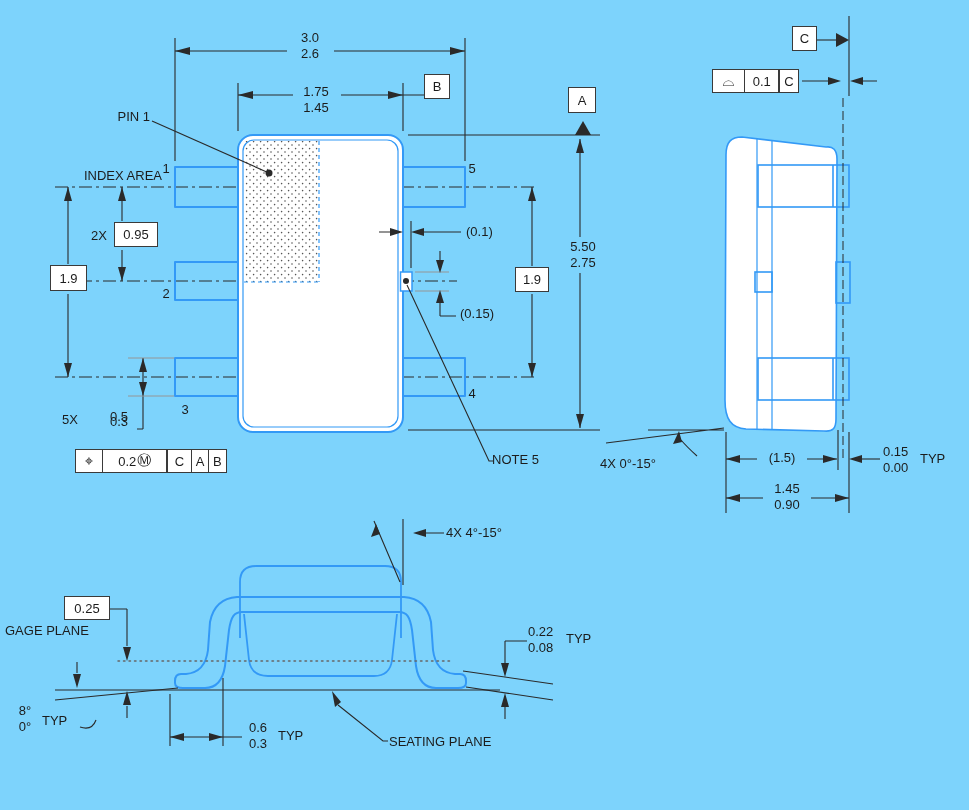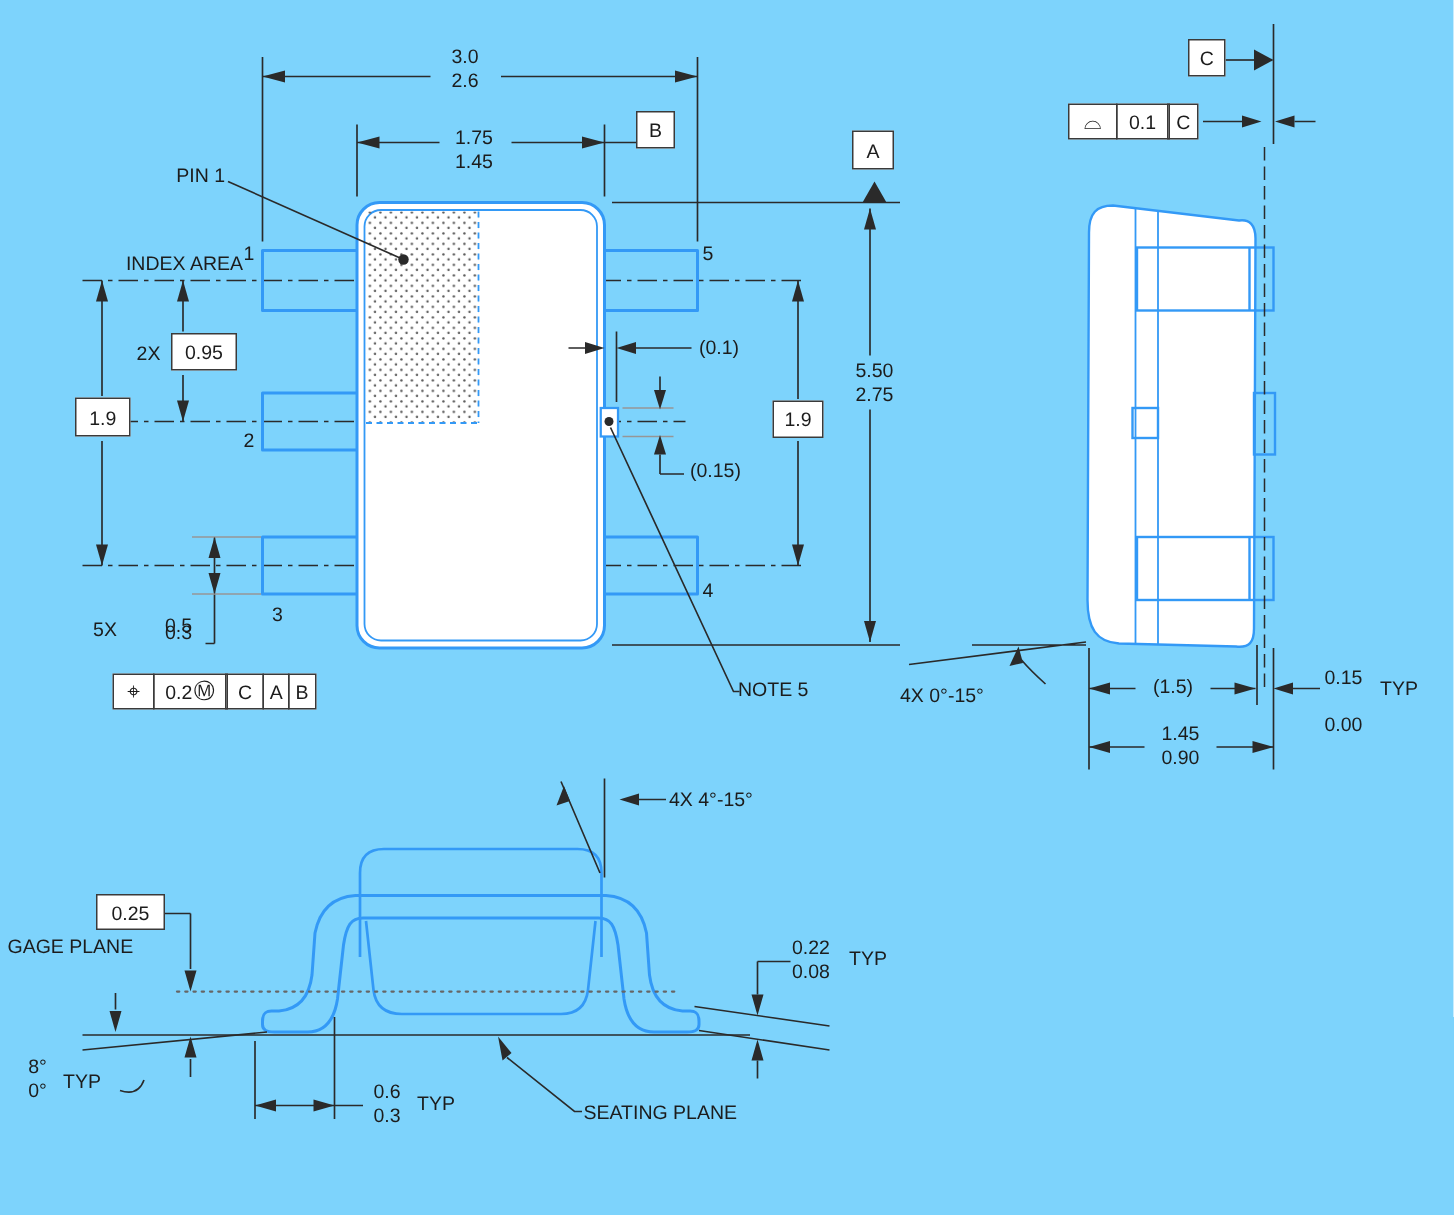--- a/index.html
+++ b/index.html
@@ -192,41 +192,41 @@
 <div class="t c" style="left:464px;top:387px;width:16px;">4</div>
 <div class="t c" style="left:56px;top:413px;width:28px;">5X</div>
 <div class="t c" style="left:103px;top:410px;width:32px;">0.5</div>
 <div class="t c" style="left:103px;top:415px;width:32px;">0.3</div>
 <div class="t" style="left:492px;top:453px;">NOTE 5</div>
 
 <div class="fcf" style="left:75px;top:449px;">
   <div class="cell" style="width:28px;">
         <span class="sym">⌖</span>
       </div>
-  <div class="cell" style="width:50px;">
+  <div class="cell" style="width:66px;">
         <span>0.2</span>
         <span class="mod">Ⓜ</span>
       </div>
   <div class="cell" style="width:26px;">C</div>
   <div class="cell" style="width:18px;">A</div>
   <div class="cell" style="width:19px;">B</div>
 </div>
 
 <div class="boxed" style="left:792px;top:26px;width:25px;height:25px;">C</div>
 <div class="fcf" style="left:712px;top:69px;">
   <div class="cell" style="width:33px;">
         <span class="sym">⌓</span>
       </div>
   <div class="cell" style="width:36px;">0.1</div>
   <div class="cell" style="width:21px;">C</div>
 </div>
 <div class="t" style="left:600px;top:457px;">4X 0°-15°</div>
 <div class="t c" style="left:759px;top:451px;width:46px;">(1.5)</div>
 <div class="t" style="left:883px;top:445px;">0.15</div>
-<div class="t" style="left:883px;top:461px;margin-top:15px;">0.00</div>
+<div class="t" style="left:883px;top:461px;">0.00</div>
 <div class="t" style="left:920px;top:452px;">TYP</div>
 <div class="t c" style="left:765px;top:482px;width:44px;">1.45</div>
 <div class="t c" style="left:765px;top:498px;width:44px;">0.90</div>
 
 <div class="t" style="left:446px;top:526px;">4X 4°-15°</div>
 <div class="boxed" style="left:64px;top:596px;width:46px;height:24px;">0.25</div>
 <div class="t" style="left:5px;top:624px;">GAGE PLANE</div>
 <div class="t c" style="left:14px;top:704px;width:22px;">8°</div>
 <div class="t c" style="left:14px;top:720px;width:22px;">0°</div>
 <div class="t" style="left:42px;top:714px;">TYP</div>

